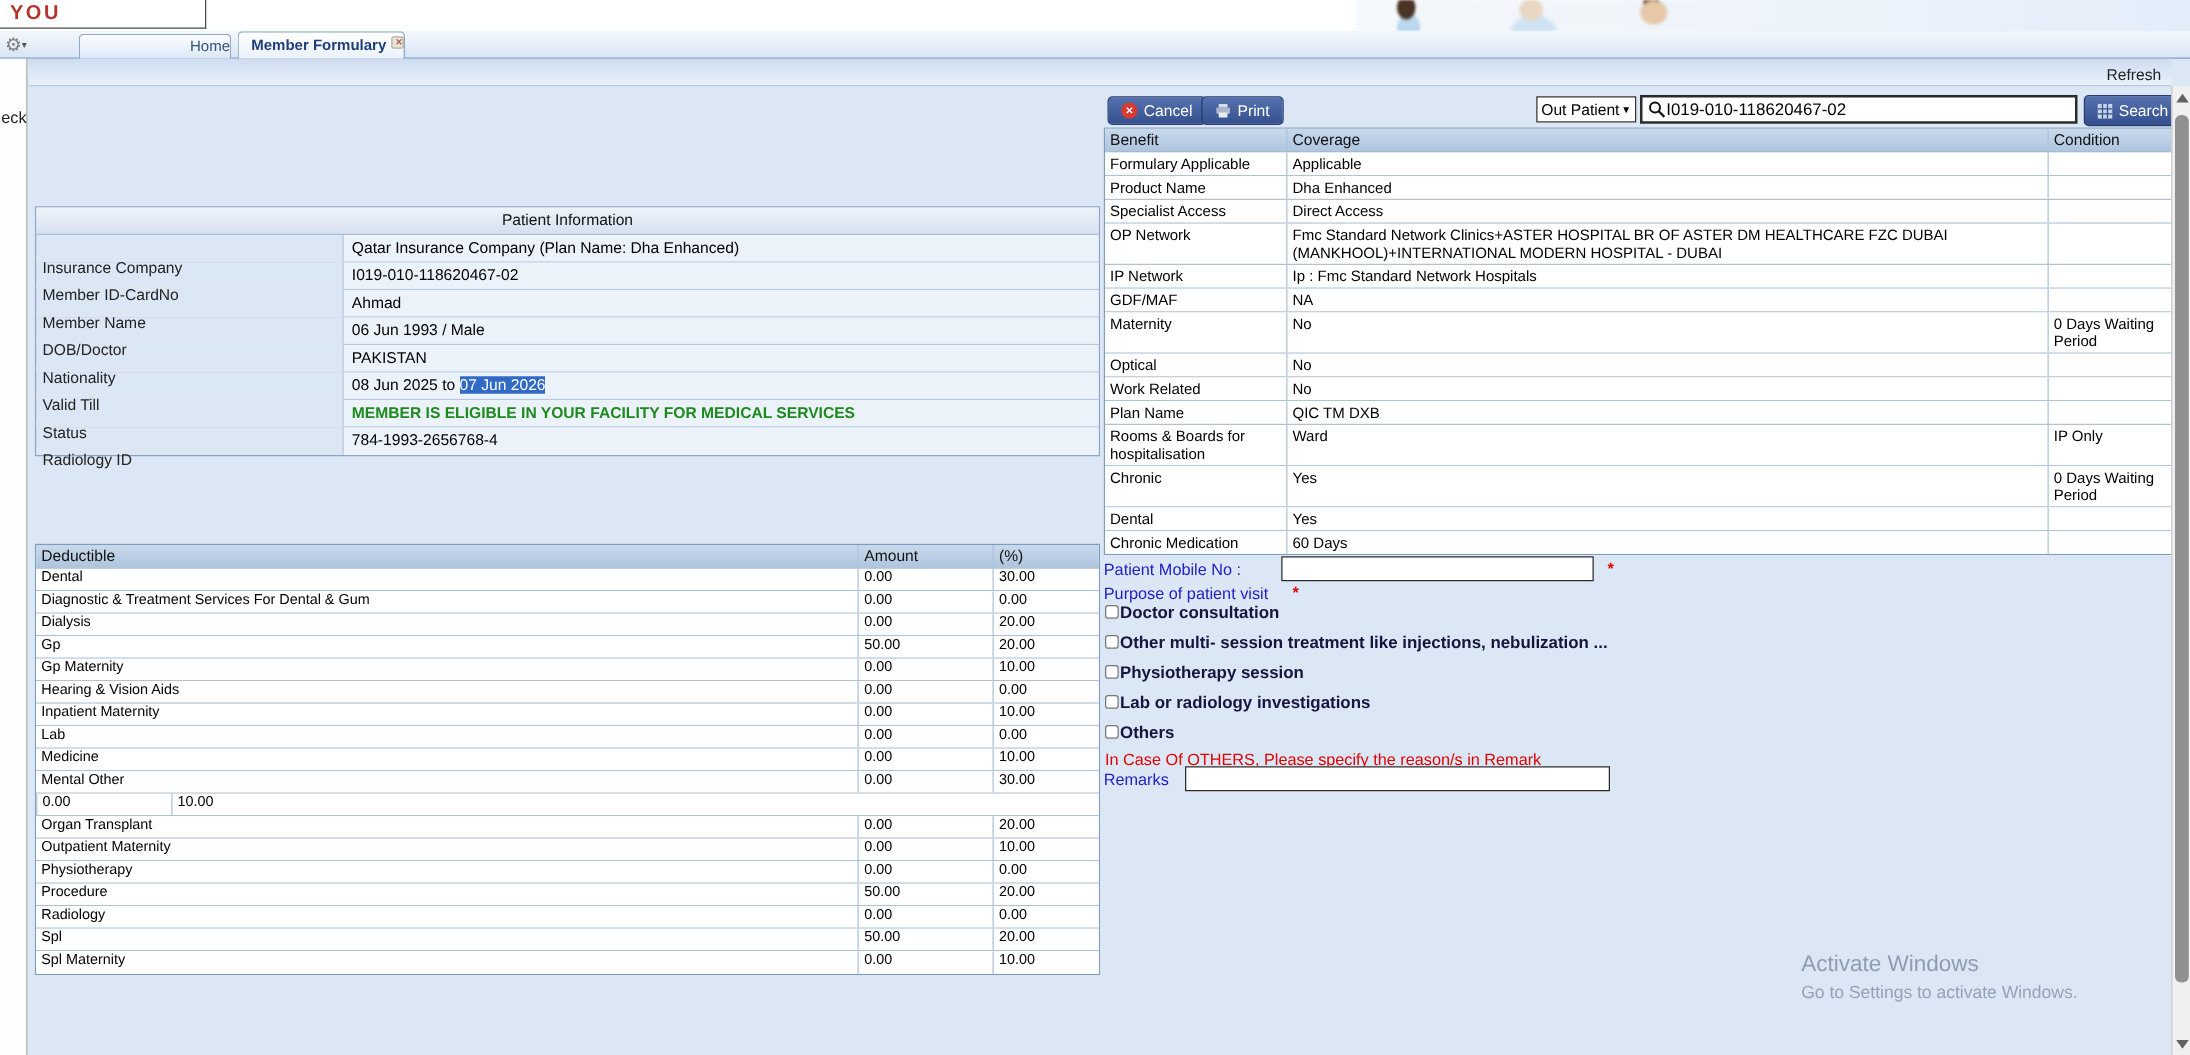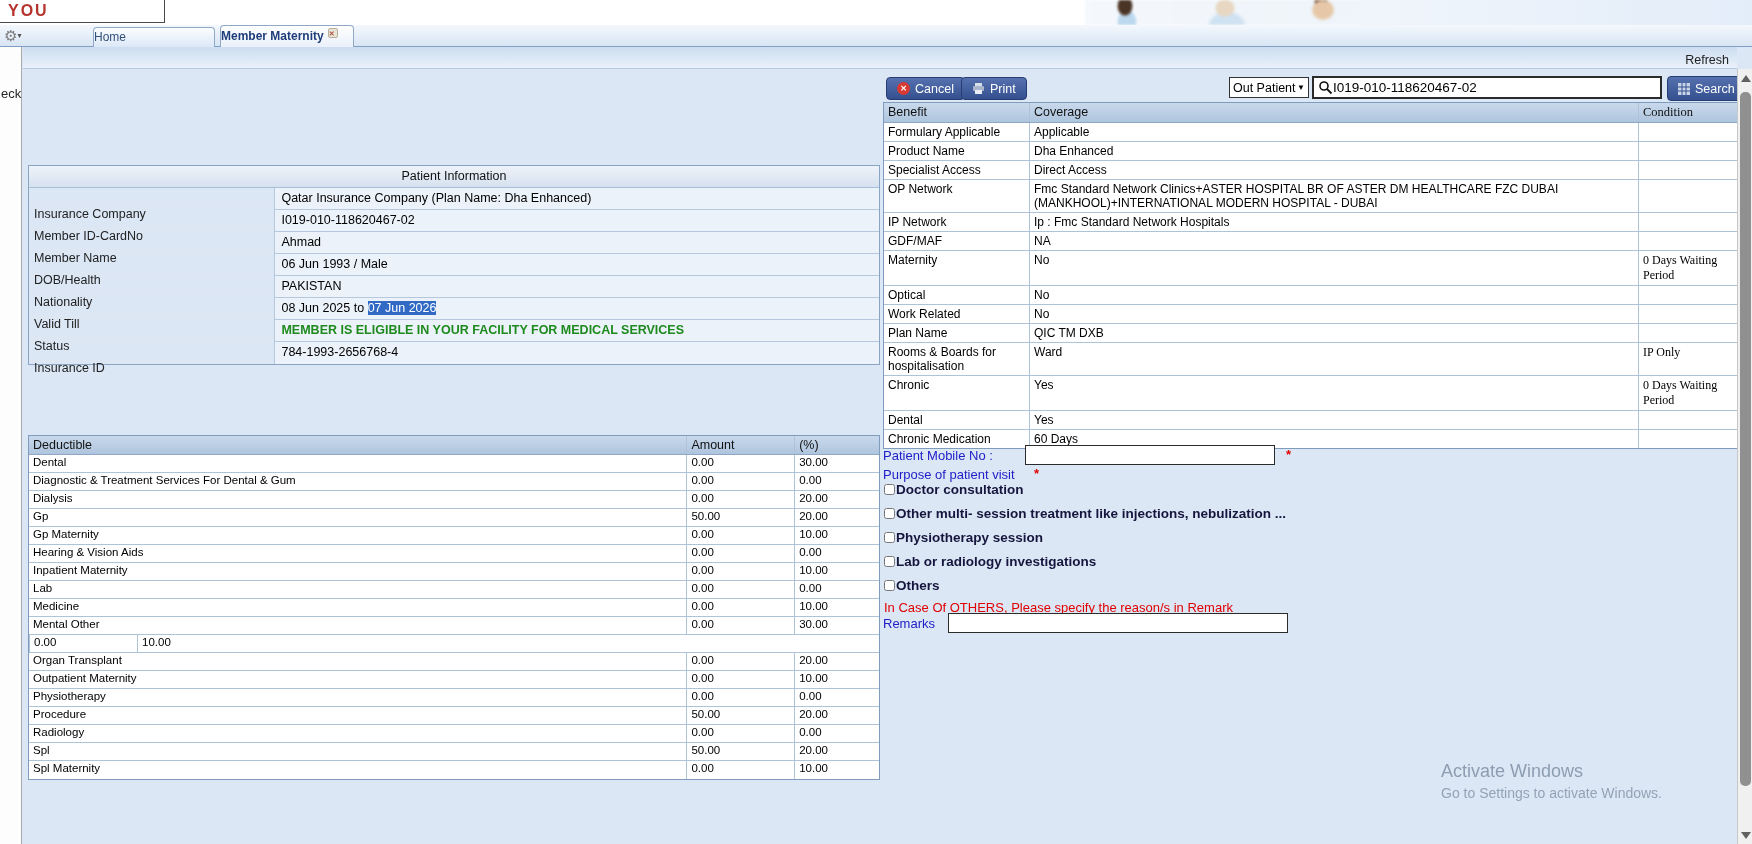--- a/index.html
+++ b/index.html
@@ -27,21 +27,21 @@
   }
   #banner-fade { position:absolute; left:1358px; top:0; width:394px; height:25px;
     background:linear-gradient(90deg,#f0f5fb,#e3edf9); }
   
   #tab-bar { position:absolute; left:0; top:25px; width:1752px; height:22px;
     background:linear-gradient(#f4f8fd,#d9e5f4); border-bottom:1px solid #7f9fc5; }
   #gear-wrap { position:absolute; left:4px; top:1px; width:36px; height:20px; color:#7d7d7d;
     font-size:15px; line-height:20px; cursor:pointer; }
   #gear-wrap .chev { font-size:8px; color:#555; vertical-align:3px; }
   .tab { position:absolute; top:2px; height:20px; border:1px solid #8fa8c8; border-bottom:none;
-    border-radius:4px 4px 0 0; text-align:left; font-size:12px; line-height:19px; cursor:pointer;margin-left:30px; }
+    border-radius:4px 4px 0 0; text-align:right; font-size:12px; line-height:19px; cursor:pointer; }
   #tab-home { left:63px; width:122px; background:linear-gradient(#fbfdff,#dce8f7); color:#33527a; }
   #tab-member { left:190px; width:134px; top:0; height:22px; line-height:21px;
     background:linear-gradient(#ffffff,#eaf1fa); color:#1f3d7a; font-weight:bold; }
   .tab-close { display:inline-block; width:10px; height:10px; margin-left:4px; line-height:9px;
     font-size:7px; color:#b05a4a; background:#e8e4d8; border:1px solid #b5b09c; border-radius:2px;
     vertical-align:4px; cursor:pointer; }
   
   #left-rail { position:absolute; left:0; top:47px; width:22px; height:797px; background:#fdfdfd;
     border-right:1px solid #a9a9a9; overflow:visible; }
   #left-rail-text { position:absolute; left:1px; top:39px; font-size:13px; color:#222; white-space:nowrap; }
@@ -80,21 +80,21 @@
   .grid { position:absolute; background:#fff; border:1px solid #7f9cbd; }
   .grid-header { display:flex; background:linear-gradient(#c9d9ec,#aec5de); border-bottom:1px solid #8fa7c4; }
   .grid-header > div { font-size:12.5px; color:#111; padding:2px 4px; }
   .grid-row { display:flex; background:#fff; border-bottom:1px solid #aec2d8; }
   .grid-row:last-child { border-bottom:none; }
   .grid-row > div { font-size:12px; color:#000; padding:2px 4px; }
   
   #benefit-table { left:883px; top:102px; width:962px; }
   .b-col1 { width:145px; }
   .b-col2 { width:609px; border-left:1px solid #aec2d8; }
-  .b-col3 { width:93px; border-left:1px solid #aec2d8;font-family:Liberation Serif, serif; }
+  .b-col3 { width:93px; border-left:1px solid #aec2d8; }
   
   #deductible-table { left:28px; top:435px; width:852px; }
   .d-col1 { width:659px; }
   .d-col2 { width:108px; border-left:1px solid #aec2d8; }
   .d-col3 { width:85px; border-left:1px solid #aec2d8; }
   #deductible-table .grid-row { height:18px; }
   #deductible-table .grid-row > div { font-size:11.5px; padding:1px 4px; }
   
   #patient-table { position:absolute; left:28px; top:165px; width:852px; border:1px solid #8aa5c4; }
   #patient-title { height:22px; background:linear-gradient(#eef3fa,#d6e1ef); border-bottom:1px solid #a8bfd8;
@@ -135,21 +135,21 @@
       <span id="logo-text">YOU</span>
     </div>
   </div>
 
   <div id="tab-bar">
     <span id="gear-wrap"><span>⚙</span><span class="chev">▾</span></span>
     <div class="tab" id="tab-home">
       <span>Home</span>
     </div>
     <div class="tab" id="tab-member">
-      <span>Member Maternity</span><span class="tab-close">✕</span>
+      <span>Member Formulary</span><span class="tab-close">✕</span>
     </div>
   </div>
 
   <div id="left-rail">
     <span id="left-rail-text">eck</span>
   </div>
 
   <div id="toolbar-band">
     <span id="refresh-link">Refresh</span>
   </div>
@@ -292,37 +292,37 @@
     </div>
     <div class="p-row">
       <div class="p-label">Member ID-CardNo</div>
       <div class="p-value">I019-010-118620467-02</div>
     </div>
     <div class="p-row">
       <div class="p-label">Member Name</div>
       <div class="p-value">Ahmad</div>
     </div>
     <div class="p-row">
-      <div class="p-label">DOB/Health</div>
+      <div class="p-label">DOB/Doctor</div>
       <div class="p-value">06 Jun 1993 / Male</div>
     </div>
     <div class="p-row">
       <div class="p-label">Nationality</div>
       <div class="p-value">PAKISTAN</div>
     </div>
     <div class="p-row">
       <div class="p-label">Valid Till</div>
       <div class="p-value"><span>08 Jun 2025 to </span><span class="sel">07 Jun 2026</span></div>
     </div>
     <div class="p-row">
       <div class="p-label">Status</div>
       <div class="p-value status-green">MEMBER IS ELIGIBLE IN YOUR FACILITY FOR MEDICAL SERVICES</div>
     </div>
     <div class="p-row">
-      <div class="p-label">Insurance ID</div>
+      <div class="p-label">Radiology ID</div>
       <div class="p-value">784-1993-2656768-4</div>
     </div>
   </div>
 
   <div class="grid" id="deductible-table">
     <div class="grid-header">
       <div class="d-col1">Deductible</div>
       <div class="d-col2">Amount</div>
       <div class="d-col3">(%)</div>
     </div>

